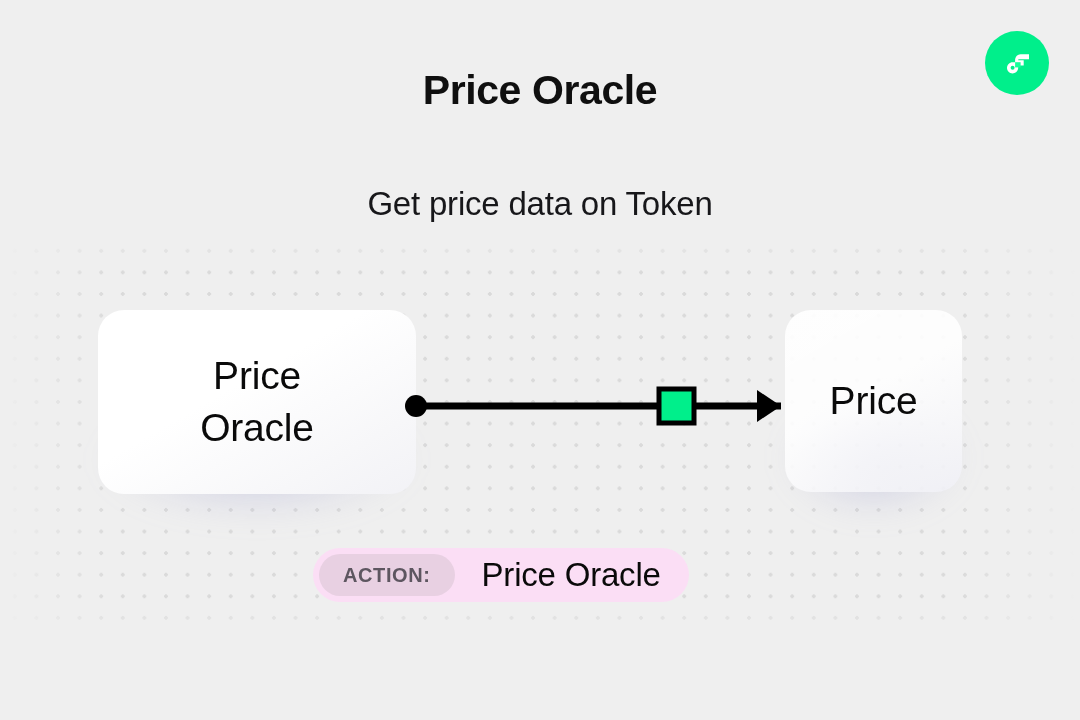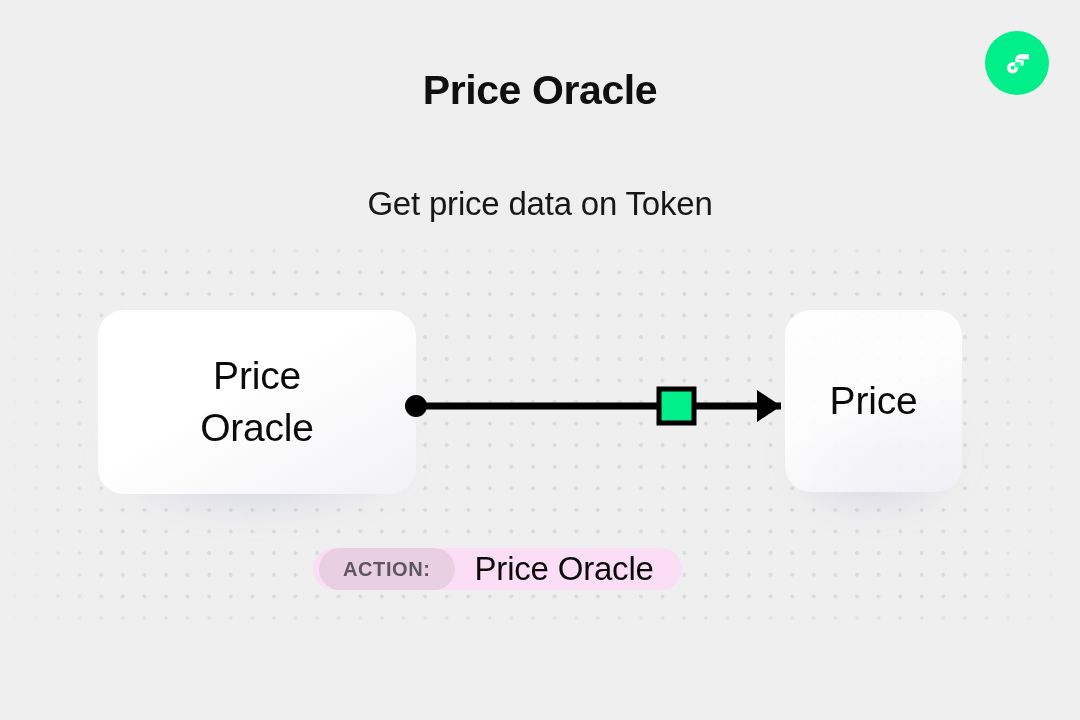--- a/index.html
+++ b/index.html
@@ -141,27 +141,28 @@
     width: 400px;
     height: 58px;
     overflow: visible;
   }
 
   
   .action-pill {
     position: absolute;
     left: 313px;
     top: 548px;
-    height: 42px;
+    height: 54px;
     border-radius: 27px;
     background: #fbdef5;
     display: flex;
     align-items: center;
     padding: 0 28px 0 6px;
     box-sizing: border-box;
+    gap: 7px;
   }
   .action-badge {
     background: #e8d0e2;
     color: #5d5660;
     font-size: 20px;
     font-weight: 700;
     letter-spacing: 0.6px;
     border-radius: 22px;
     padding: 10px 24px 10px 24px;
     line-height: 22px;

